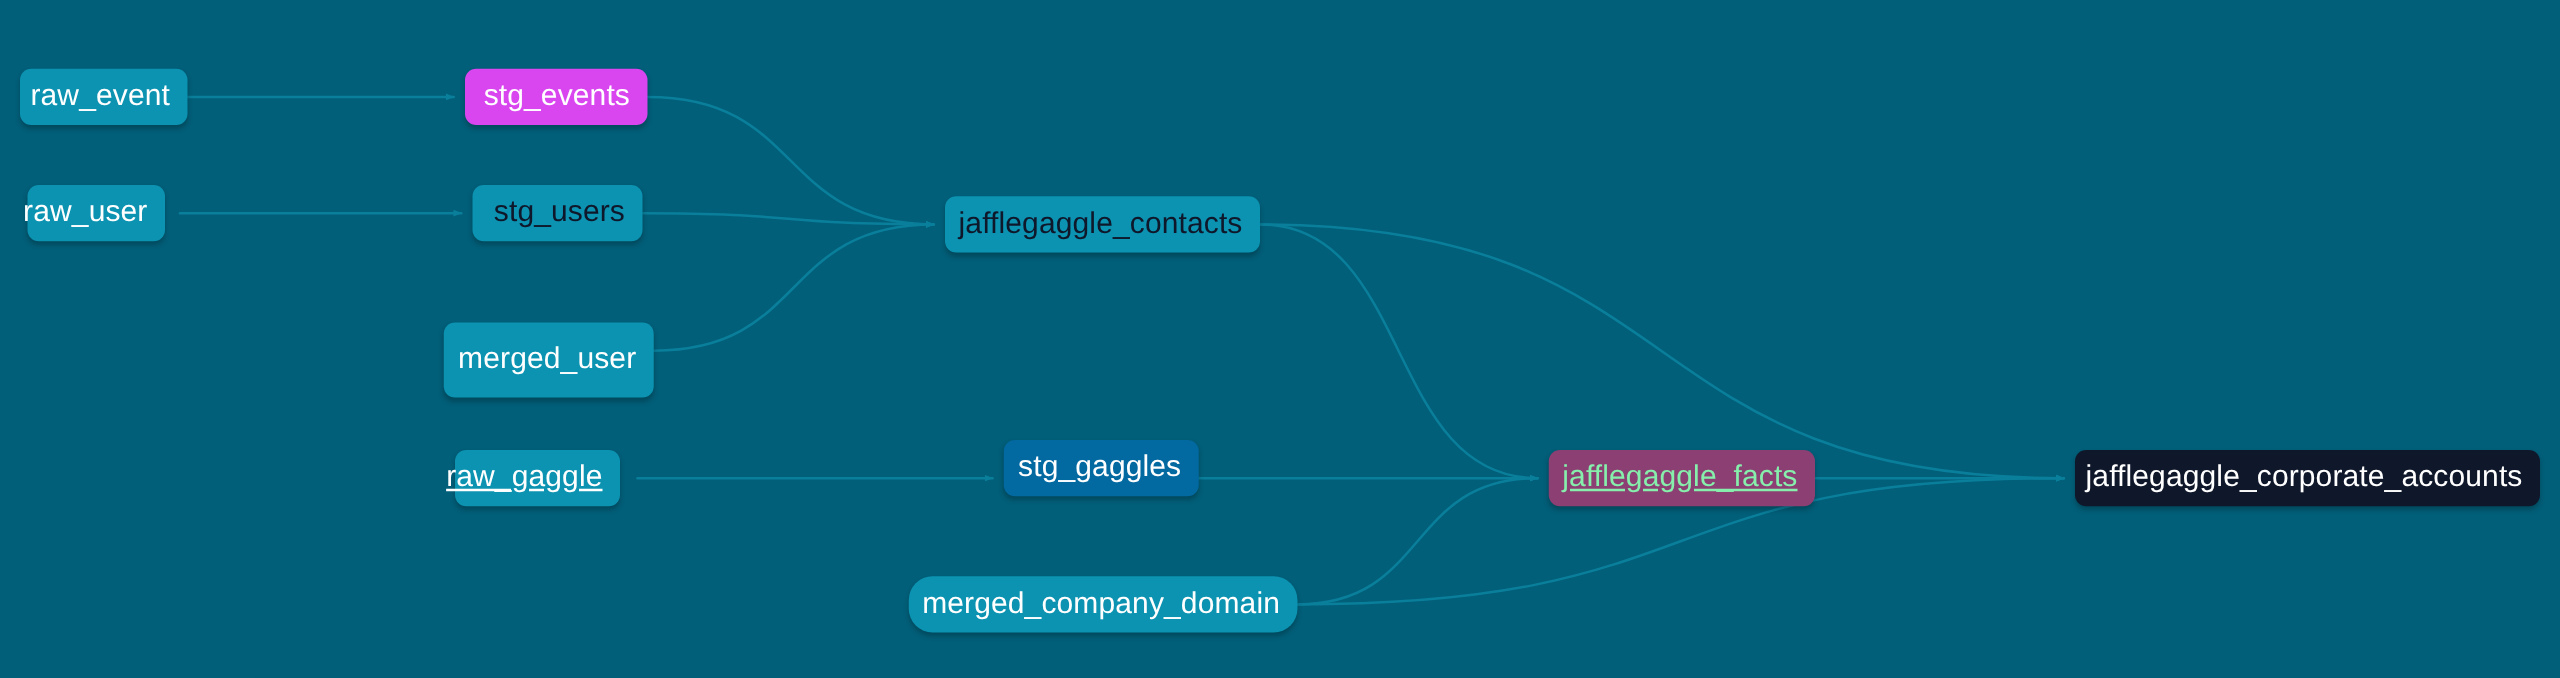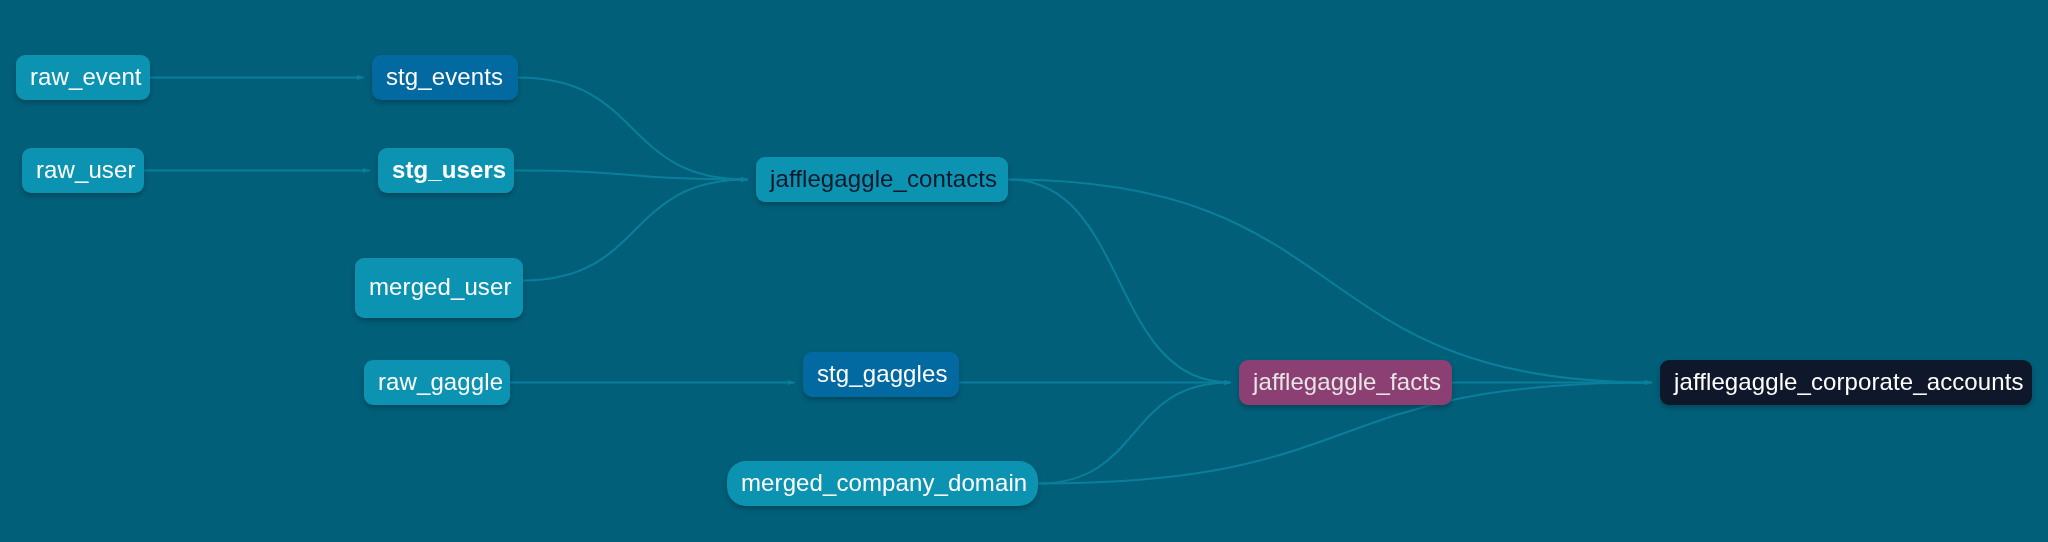--- a/index.html
+++ b/index.html
@@ -20,21 +20,21 @@
     left: 0;
     top: 0;
     width: 2048px;
     height: 542px;
     pointer-events: none;
   }
   .node {
     position: absolute;
     display: flex;
     align-items: center;
-    justify-content: flex-start;
+    justify-content: flex-end;
     box-sizing: border-box;
     border-radius: 9px;
     color: #ffffff;
     font-size: 24px;
     letter-spacing: 0.1px;
     white-space: nowrap;
     padding: 0 14px;
     box-shadow: 0 3px 4px rgba(0,22,30,0.30);
     cursor: pointer;
   }
@@ -64,44 +64,44 @@
       <path d="M1008,179.5 C1130.1,179.5 1107.9,382.5 1230,382.5" fill="none" stroke="#0a7f9b" stroke-width="2" stroke-linecap="round" marker-end="url(#arrowhead)"></path>
       <path d="M1038,483.5 C1143.6,483.5 1124.4,382.5 1230,382.5" fill="none" stroke="#0a7f9b" stroke-width="2" stroke-linecap="round" marker-end="url(#arrowhead)"></path>
       <path d="M1008,179.5 C1361.65,179.5 1297.35,382.5 1651,382.5" fill="none" stroke="#0a7f9b" stroke-width="2" stroke-linecap="round" marker-end="url(#arrowhead)"></path>
       <path d="M1452,382.5 C1561.45,382.5 1541.55,382.5 1651,382.5" fill="none" stroke="#0a7f9b" stroke-width="2" stroke-linecap="round" marker-end="url(#arrowhead)"></path>
       <path d="M1038,483.5 C1375.15,483.5 1313.85,382.5 1651,382.5" fill="none" stroke="#0a7f9b" stroke-width="2" stroke-linecap="round" marker-end="url(#arrowhead)"></path>
     </svg>
   <div id="node-layer">
       <div class="node" style="left: 16px; top: 55px; width: 134px; height: 45px; background: rgb(11, 147, 177);">
         <span class="node-label" style="color: rgb(255, 255, 255);">raw_event</span>
       </div>
-      <div class="node" style="left: 372px; top: 55px; width: 146px; height: 45px; background: #0369a1;">
+      <div class="node" style="left: 372px; top: 55px; width: 146px; height: 45px; background: #d946ef;">
         <span class="node-label" style="color: rgb(255, 255, 255);">stg_events</span>
       </div>
-      <div class="node" style="left: 22px; top: 148px; width: 122px; height: 45px; background: rgb(11, 147, 177);">
+      <div class="node" style="left: 22px; top: 148px; width: 110px; height: 45px; background: rgb(11, 147, 177);">
         <span class="node-label" style="color: rgb(255, 255, 255);">raw_user</span>
       </div>
       <div class="node" style="left: 378px; top: 148px; width: 136px; height: 45px; background: rgb(11, 147, 177);">
-        <span class="node-label" style="color: #ffffff; font-weight: bold;">stg_users</span>
+        <span class="node-label" style="color: #0f172a;">stg_users</span>
       </div>
       <div class="node" style="left: 355px; top: 258px; width: 168px; height: 60px; background: rgb(11, 147, 177);">
         <span class="node-label" style="color: rgb(255, 255, 255);">merged_user</span>
       </div>
       <div class="node" style="left: 756px; top: 157px; width: 252px; height: 45px; background: rgb(11, 147, 177);">
         <span class="node-label" style="color: #0f172a;">jafflegaggle_contacts</span>
       </div>
-      <div class="node" style="left: 364px; top: 360px; width: 146px; height: 45px; background: rgb(11, 147, 177);">
+      <div class="node" style="left: 364px; top: 360px; width: 132px; height: 45px; background: rgb(11, 147, 177); text-decoration: underline;">
         <span class="node-label" style="color: rgb(255, 255, 255);">raw_gaggle</span>
       </div>
       <div class="node" style="left: 803px; top: 352px; width: 156px; height: 45px; background: #0369a1;">
         <span class="node-label" style="color: rgb(255, 255, 255);">stg_gaggles</span>
       </div>
       <div class="node" style="left: 727px; top: 461px; width: 311px; height: 45px; background: rgb(11, 147, 177); border-radius: 19px;">
         <span class="node-label" style="color: rgb(255, 255, 255);">merged_company_domain</span>
       </div>
       <div class="node" style="left: 1239px; top: 360px; width: 213px; height: 45px; background: rgb(140, 63, 114);">
-        <span class="node-label" style="color: #e5e5e5;">jafflegaggle_facts</span>
+        <span class="node-label" style="color: #86efac; text-decoration: underline;">jafflegaggle_facts</span>
       </div>
       <div class="node" style="left: 1660px; top: 360px; width: 372px; height: 45px; background: #0f172a;">
         <span class="node-label" style="color: rgb(255, 255, 255);">jafflegaggle_corporate_accounts</span>
       </div>
     </div>
 </div>
 
 </body></html>

